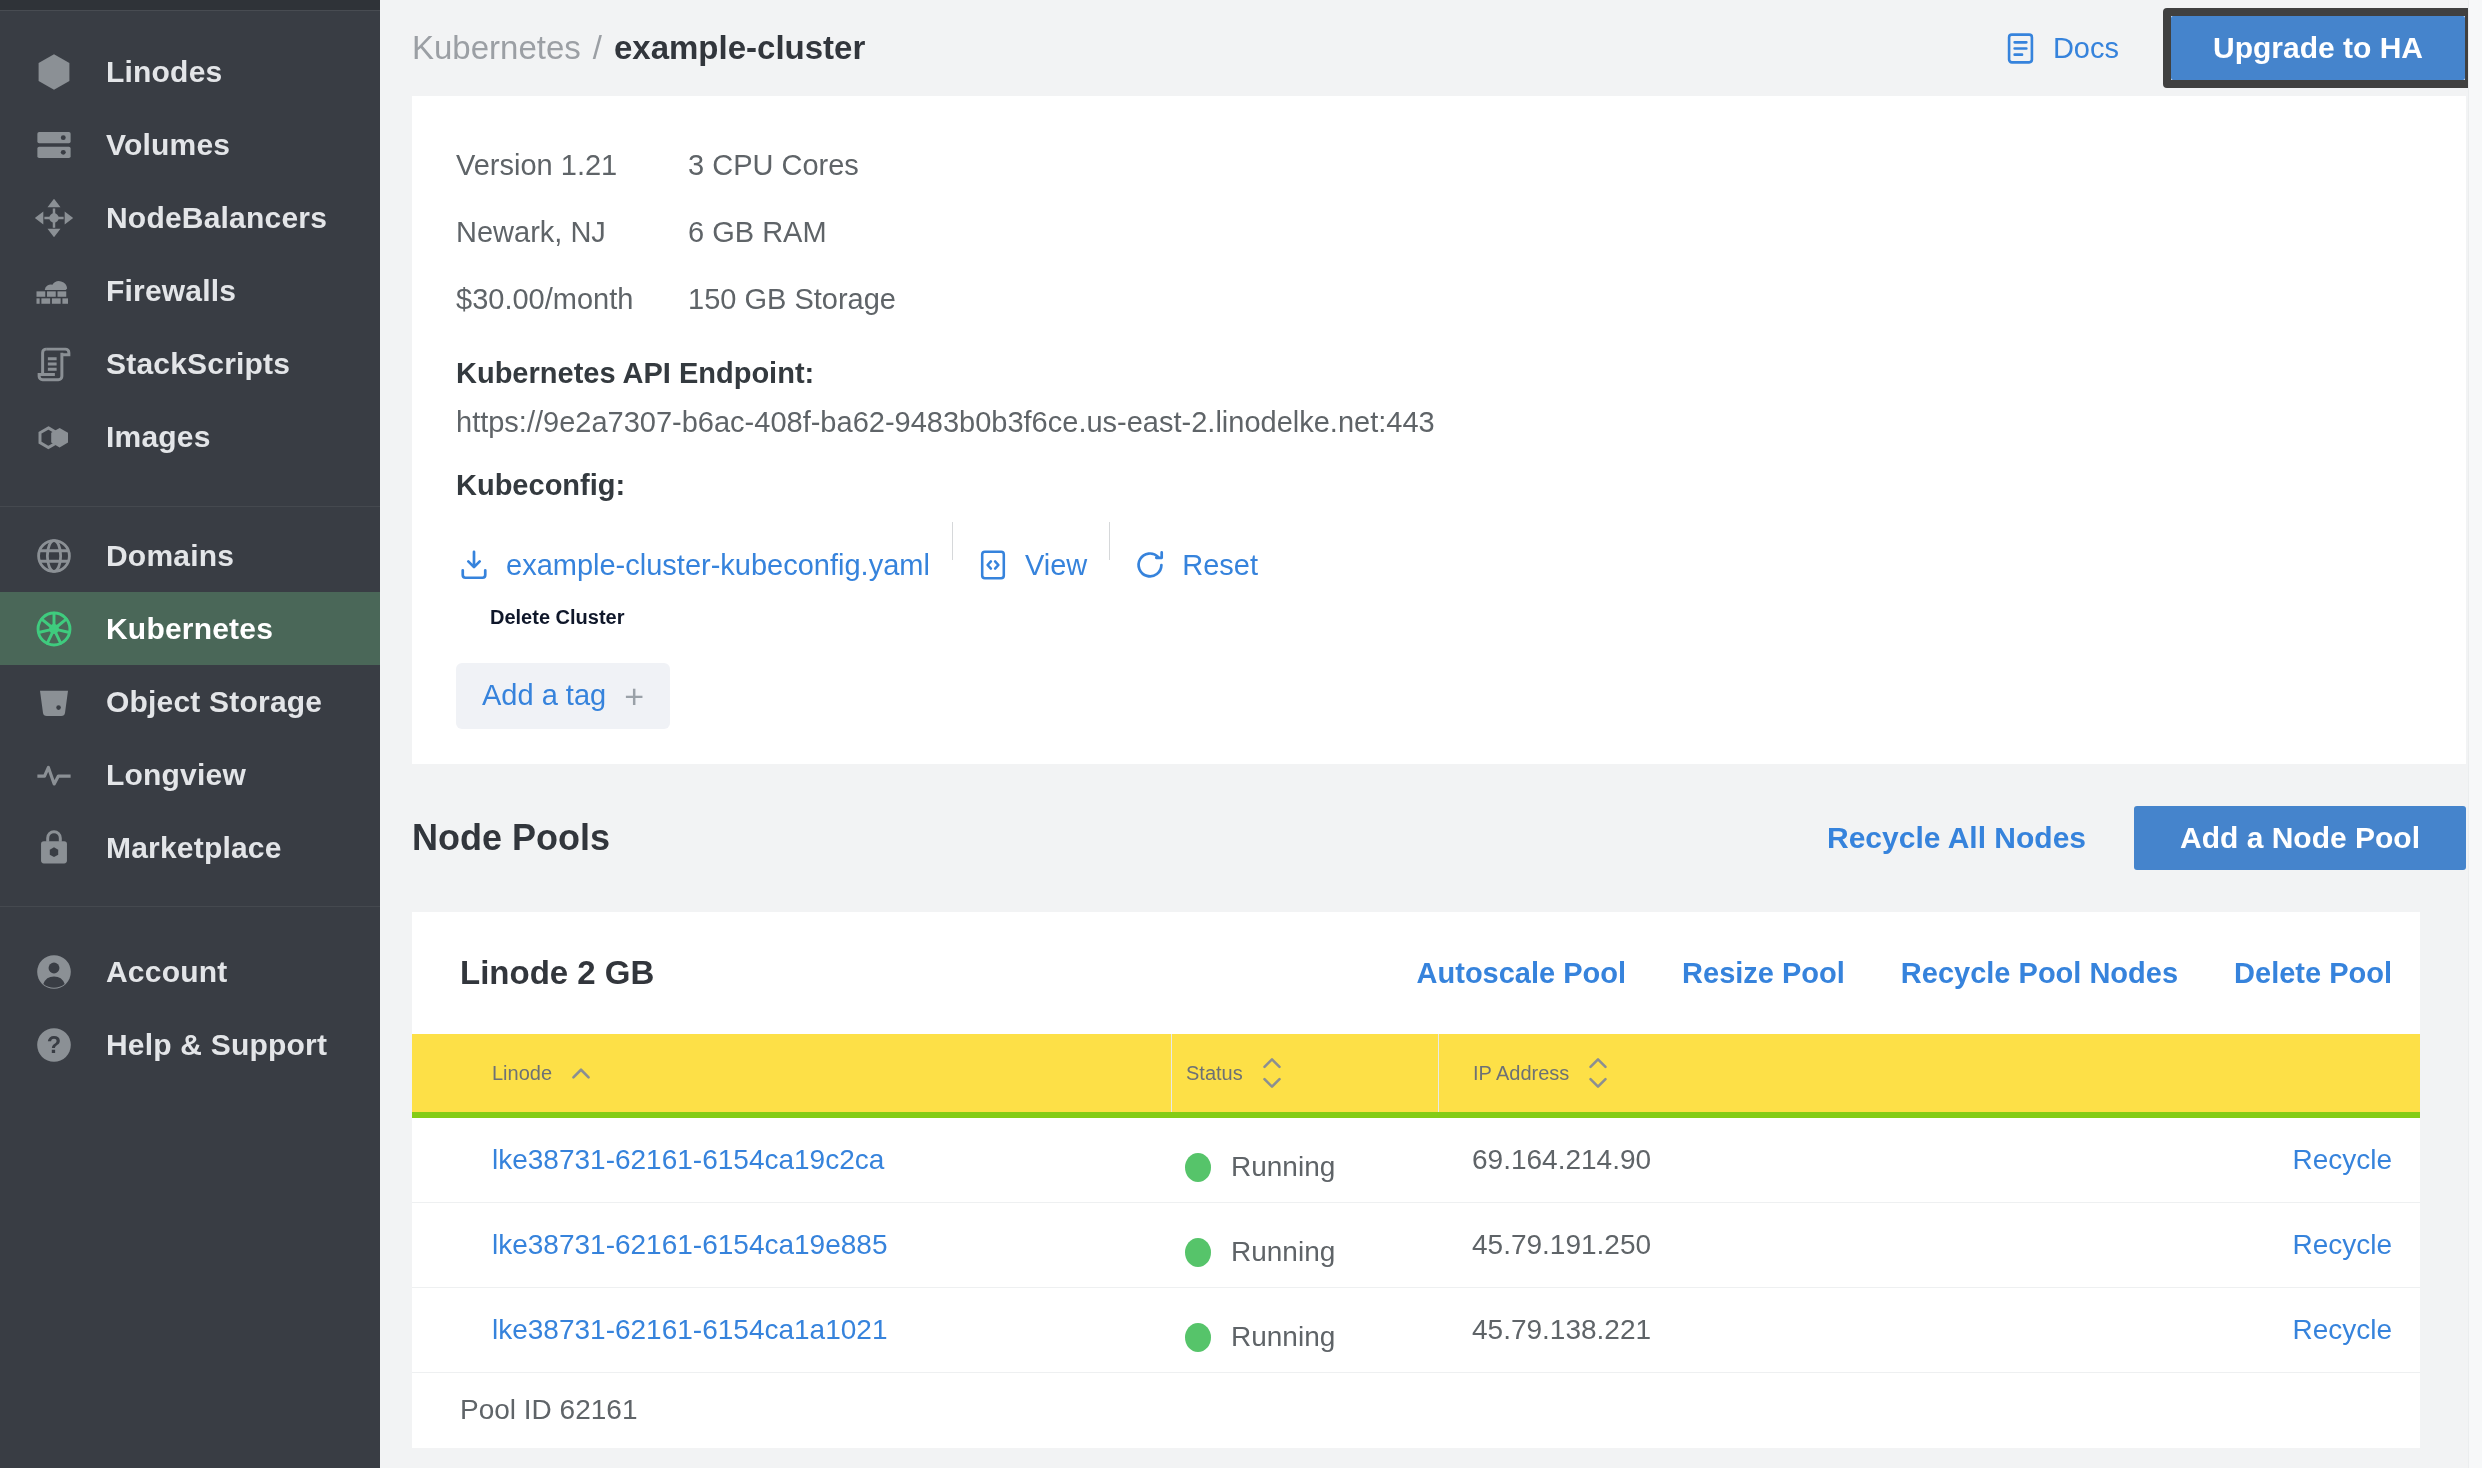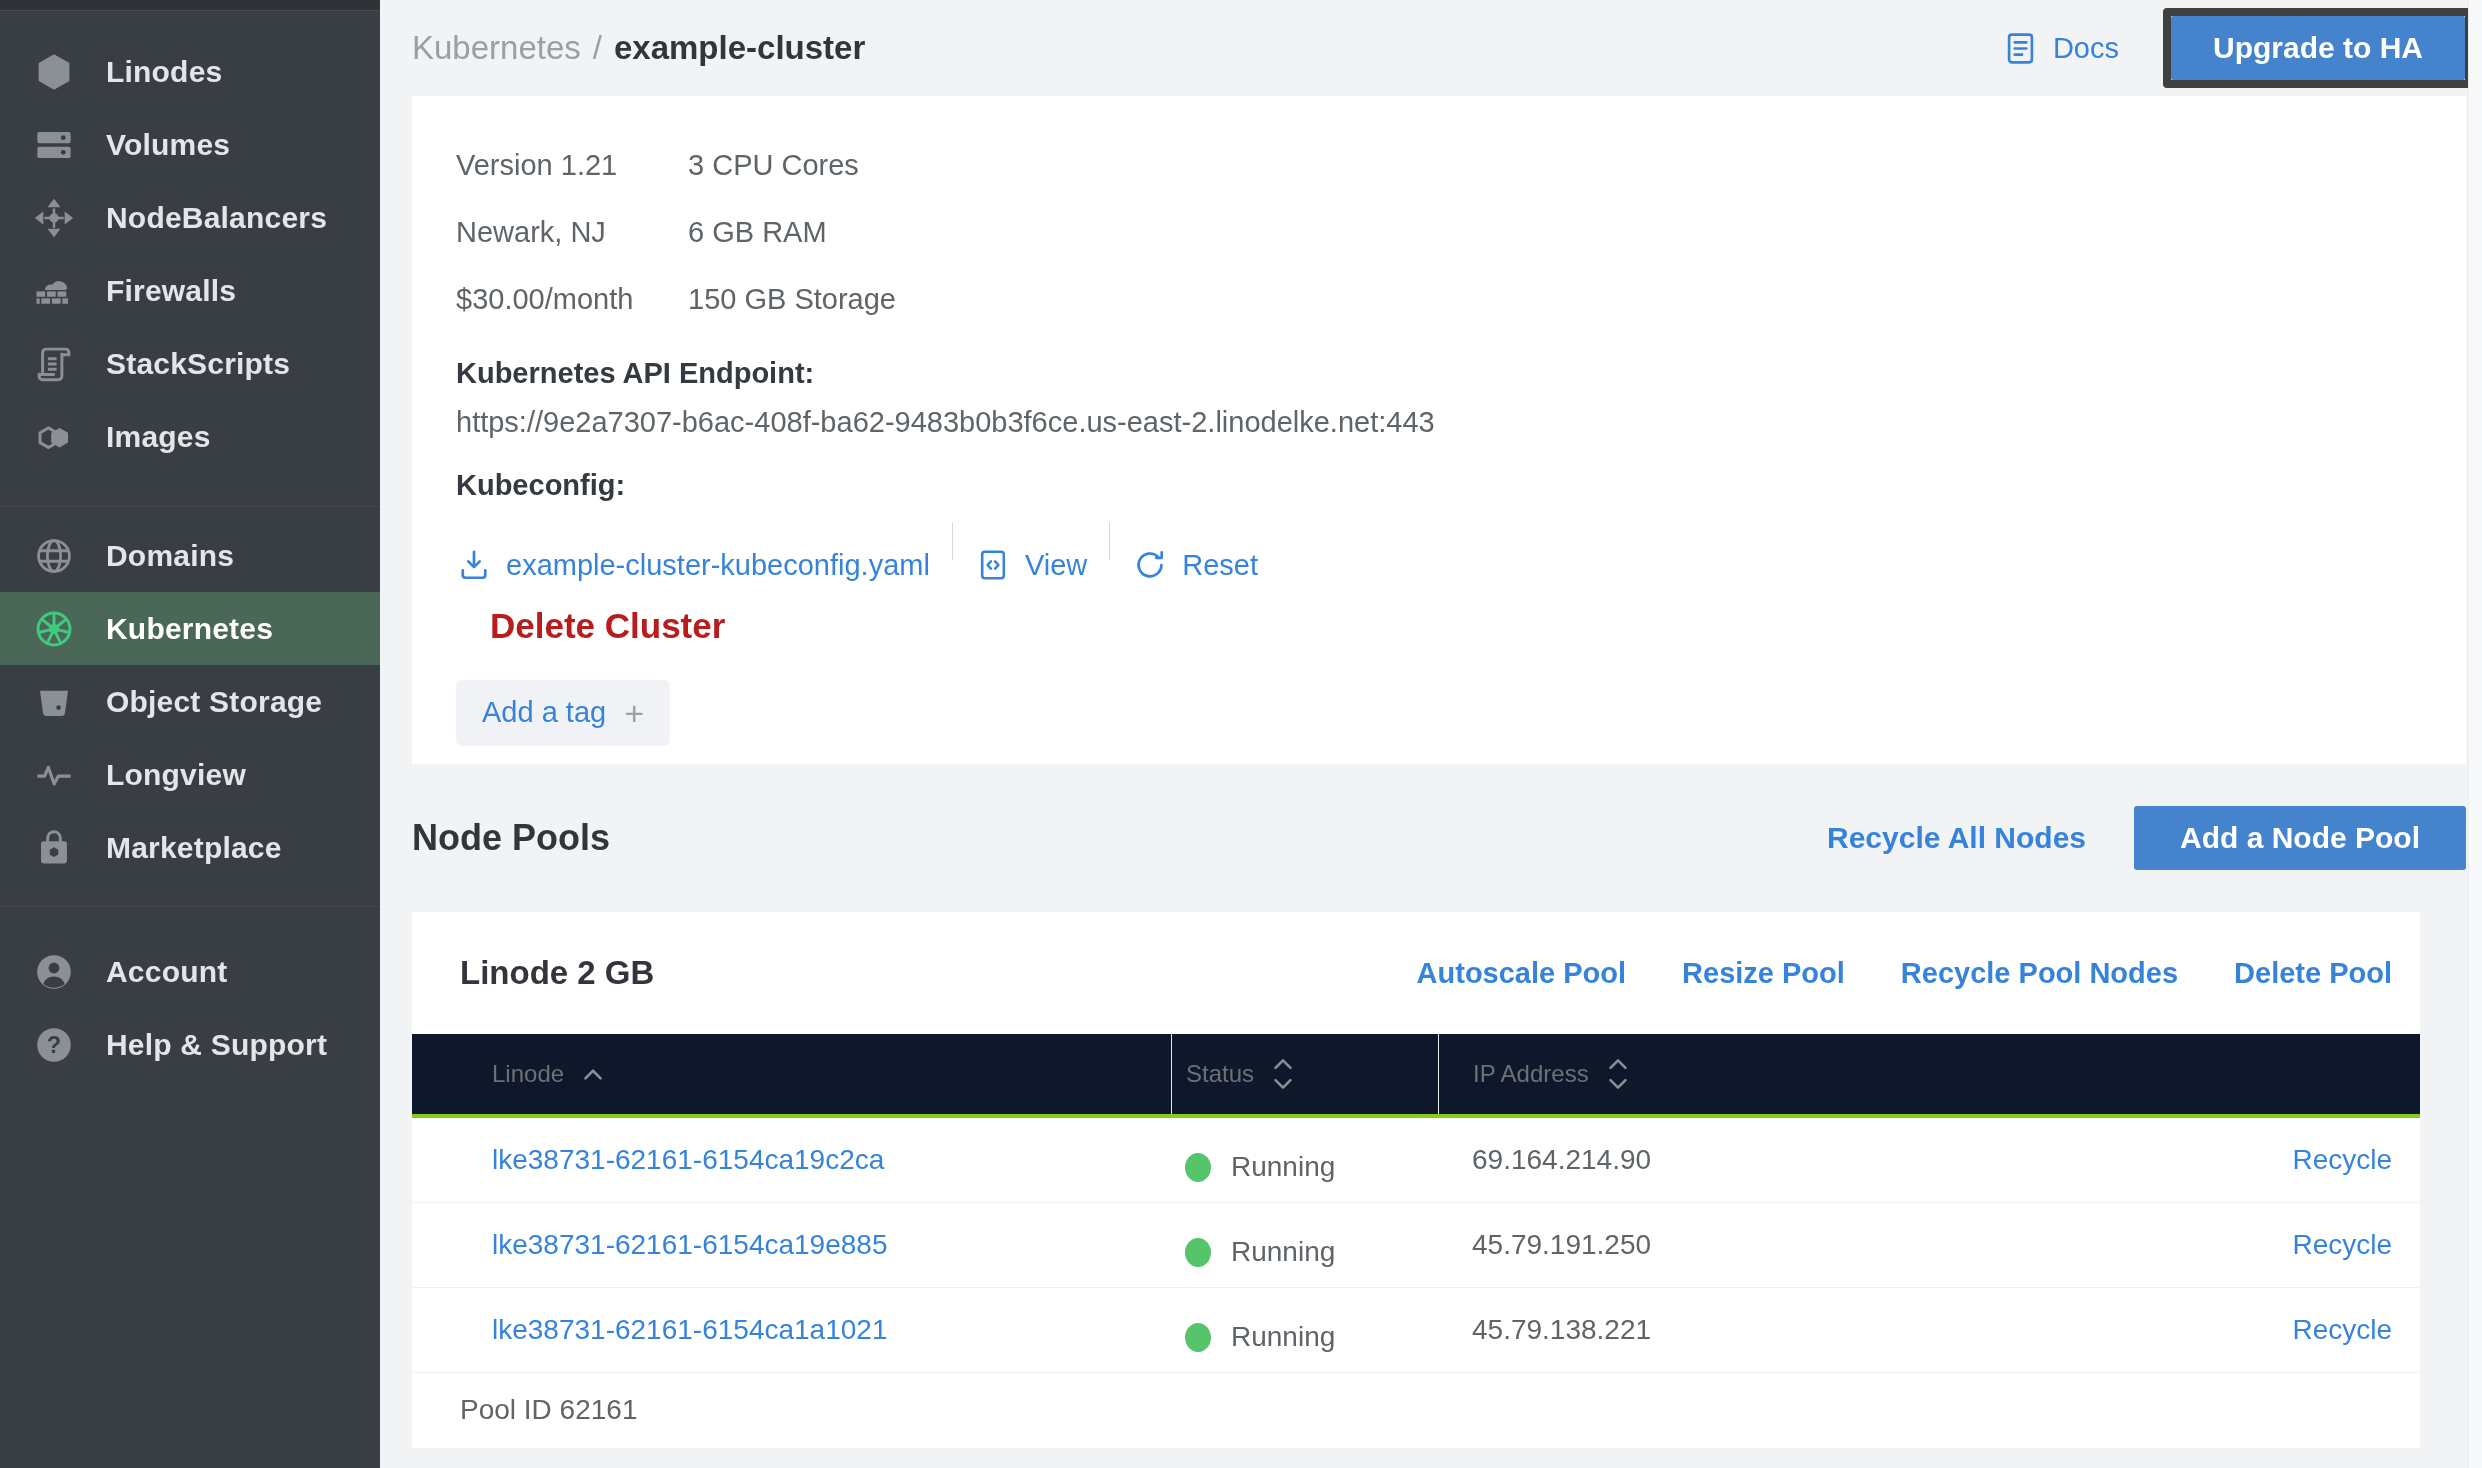--- a/index.html
+++ b/index.html
@@ -43,40 +43,40 @@
   
   .summary-card { background:#fff; height:668px; padding:36px 44px 0 44px; overflow:hidden; }
   .spec-row { height:67px; display:flex; align-items:center; font-size:29px; color:#5f6468; }
   .spec-left { width:232px; }
   .section-label { margin-top:24px; font-size:29px; font-weight:700; color:#343a3f; }
   .api-url { margin-top:16px; font-size:29px; color:#5f6468; }
   .kc-label { margin-top:30px; }
   .kubeconfig-row { margin-top:16px; height:46px; display:flex; align-items:center; }
   .kc-link { display:flex; align-items:center; gap:14px; color:#3683dc; font-size:29px; cursor:pointer;margin-top:48px; }
   .kc-sep { width:1px; height:38px; background:#d6d8da; margin:0 22px; }
-  .delete-cluster { margin-top:42px; margin-left:34px; font-size:35px; font-weight:600; color:#b91c1c; cursor:pointer; display:inline-block; }
+  .delete-cluster { margin-top:42px; margin-left:34px; font-size:20px; font-weight:600; color:#0f172a; cursor:pointer; display:inline-block; }
   .tag-chip { margin-top:34px; display:inline-flex; align-items:flex-start; gap:18px; background:#f0f2f6; border-radius:6px; padding:16px 26px; cursor:pointer; }
   .tag-chip .tag-label { color:#3683dc; font-size:29px; }
   .tag-chip .tag-plus { color:#9aa1a8; font-size:34px; line-height:1; }
 
   
   .pools-header { height:148px; display:flex; align-items:center; }
   .pools-title { font-size:36px; font-weight:700; color:#32363c; flex:1; }
   .recycle-all { font-size:30px; font-weight:600; color:#3683dc; margin-right:48px; cursor:pointer; }
   .add-pool-btn { padding:15px 46px; font-weight:600; border-radius:3px; }
 
   
   .pool-card { background:#fff; width:2008px; height:536px; overflow:hidden; }
   .pool-title-row { height:122px; display:flex; align-items:center; padding:0 28px 0 48px; }
   .pool-name { font-size:33px; font-weight:700; color:#32363c; flex:1; }
   .pool-actions { display:flex; gap:56px; }
   .pool-action { font-size:29px; font-weight:600; color:#3683dc; cursor:pointer; }
 
   .t-row { display:grid; grid-template-columns:759px 267px 487px 1fr; align-items:center; }
-  .t-head { height:84px; background:#0f172a; border-bottom:4px solid #84cc16; color:#6d7175; font-size:24px; }
+  .t-head { height:84px; background:#fde047; border-bottom:6px solid #84cc16; color:#6d7175; font-size:20px; }
   .t-head .hcell { display:flex; align-items:center; gap:16px; height:100%; cursor:pointer; }
   .t-head .hcell.c1 { padding-left:80px; }
   .t-head .hcell.c2, .t-head .hcell.c3 { border-left:1px solid #e7e9ea; }
   .t-head .hcell.c2 { padding-left:14px; }
   .t-head .hcell.c3 { padding-left:34px; }
   .sorticon { color:#8b8f92; display:flex; flex-direction:column; line-height:0; }
   .data-row { height:85px; border-bottom:1px solid #eef0f1; font-size:28px; color:#5f6468; }
   .cell-linode { padding-left:80px; }
   .node-link { color:#3683dc; cursor:pointer; }
   .cell-status { display:flex; align-items:center; gap:20px; padding-left:14px;margin-top:14px; }

